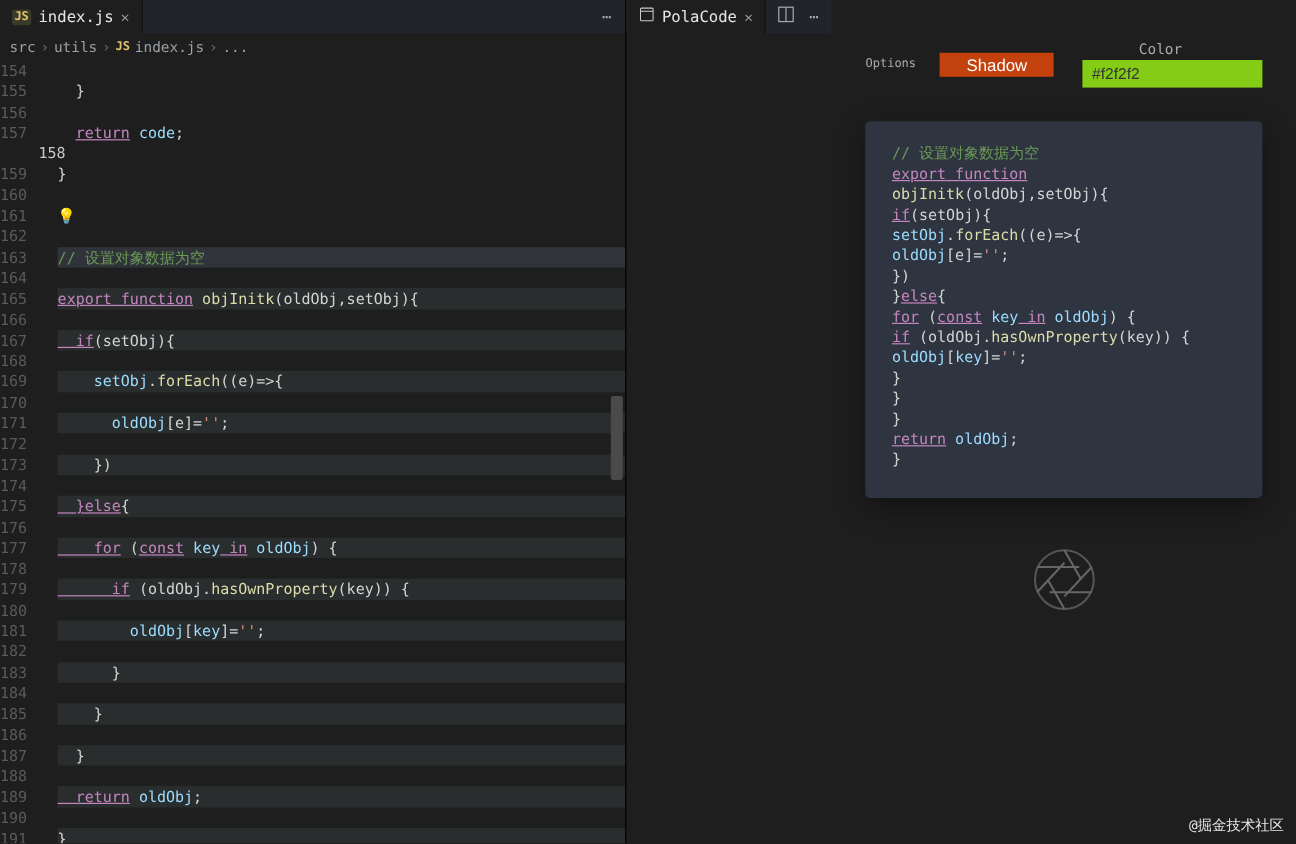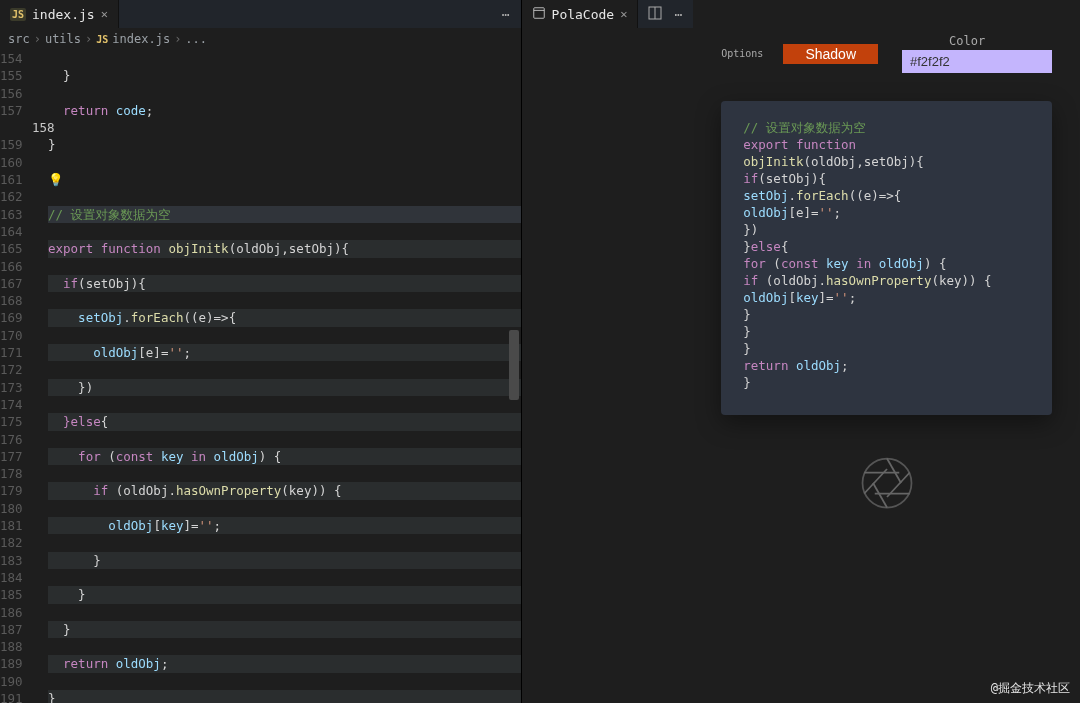--- a/index.html
+++ b/index.html
@@ -35,39 +35,39 @@
 
 .editor { flex:1; display:flex; position:relative; overflow:hidden; }
 .gutter { width:48px; text-align:left; padding-right:12px; color:#5a5a5a; font-family:Consolas,monospace; font-size:12.5px; line-height:17.3px; user-select:none; }
 .gutter .current { color:#c8c8c8;margin-left:32px; }
 .code { flex:1; font-family:Consolas,monospace; font-size:12.5px; line-height:17.3px; white-space:pre; position:relative; }
 .line { height:17.3px; }
 .line.hl { background:#2a2d2e; }
 .line.hl-strong { background:#30343a; }
 
 
-.kw { color:#c586c0; } 
+.kw { color:#c586c0;text-decoration:underline; } 
 .fn { color:#dcdcaa; }
 .id { color:#9cdcfe; }
 .str { color:#ce9178; }
 .pn { color:#d4d4d4; }
 .cm { color:#6a9955; }
 .ws { color:#404040; }
 .bulb { color:#ffcc00; }
 
 .editor .scrollbar { position:absolute; right:2px; top:280px; width:10px; height:70px; background:#4a4a4a; border-radius:2px; }
 
 
 .right-body { flex:1; padding:24px 28px 12px 28px; display:flex; flex-direction:column; }
 .options-row { display:flex; align-items:center; gap:14px; margin-bottom:28px; margin-top:10px; }
 .options-label { color:#aaa; font-size:10px; margin-right:6px; }
 .btn { background:#c2410c; color:#fff; border:none; padding:2px 22px; font-size:14px; cursor:pointer; }
 .color-group { margin-left:10px; }
 .color-label { color:#aaa; font-size:12px; display:block; margin-bottom:2px;margin-left:47px; }
-.color-input { background:#c4b5fd; color:#333; border:none; padding:4px 8px; font-size:13px; width:150px; }
+.color-input { background:#84cc16; color:#333; border:none; padding:4px 8px; font-size:13px; width:150px; }
 
 .snippet-card {
   background:#2e3440; border-radius:4px; padding:18px 22px 24px 22px;
   font-family:Consolas,monospace; font-size:12.5px; line-height:17px;
   box-shadow:0 8px 24px rgba(0,0,0,.4);
 }
 .snippet-card .cm{ color:#6a9955;} .snippet-card .kw{color:#c586c0;}
 .snippet-card .fn{color:#dcdcaa;} .snippet-card .id{color:#9cdcfe;}
 .snippet-card .str{color:#ce9178;} .snippet-card .pn{color:#d4d4d4;}
 

